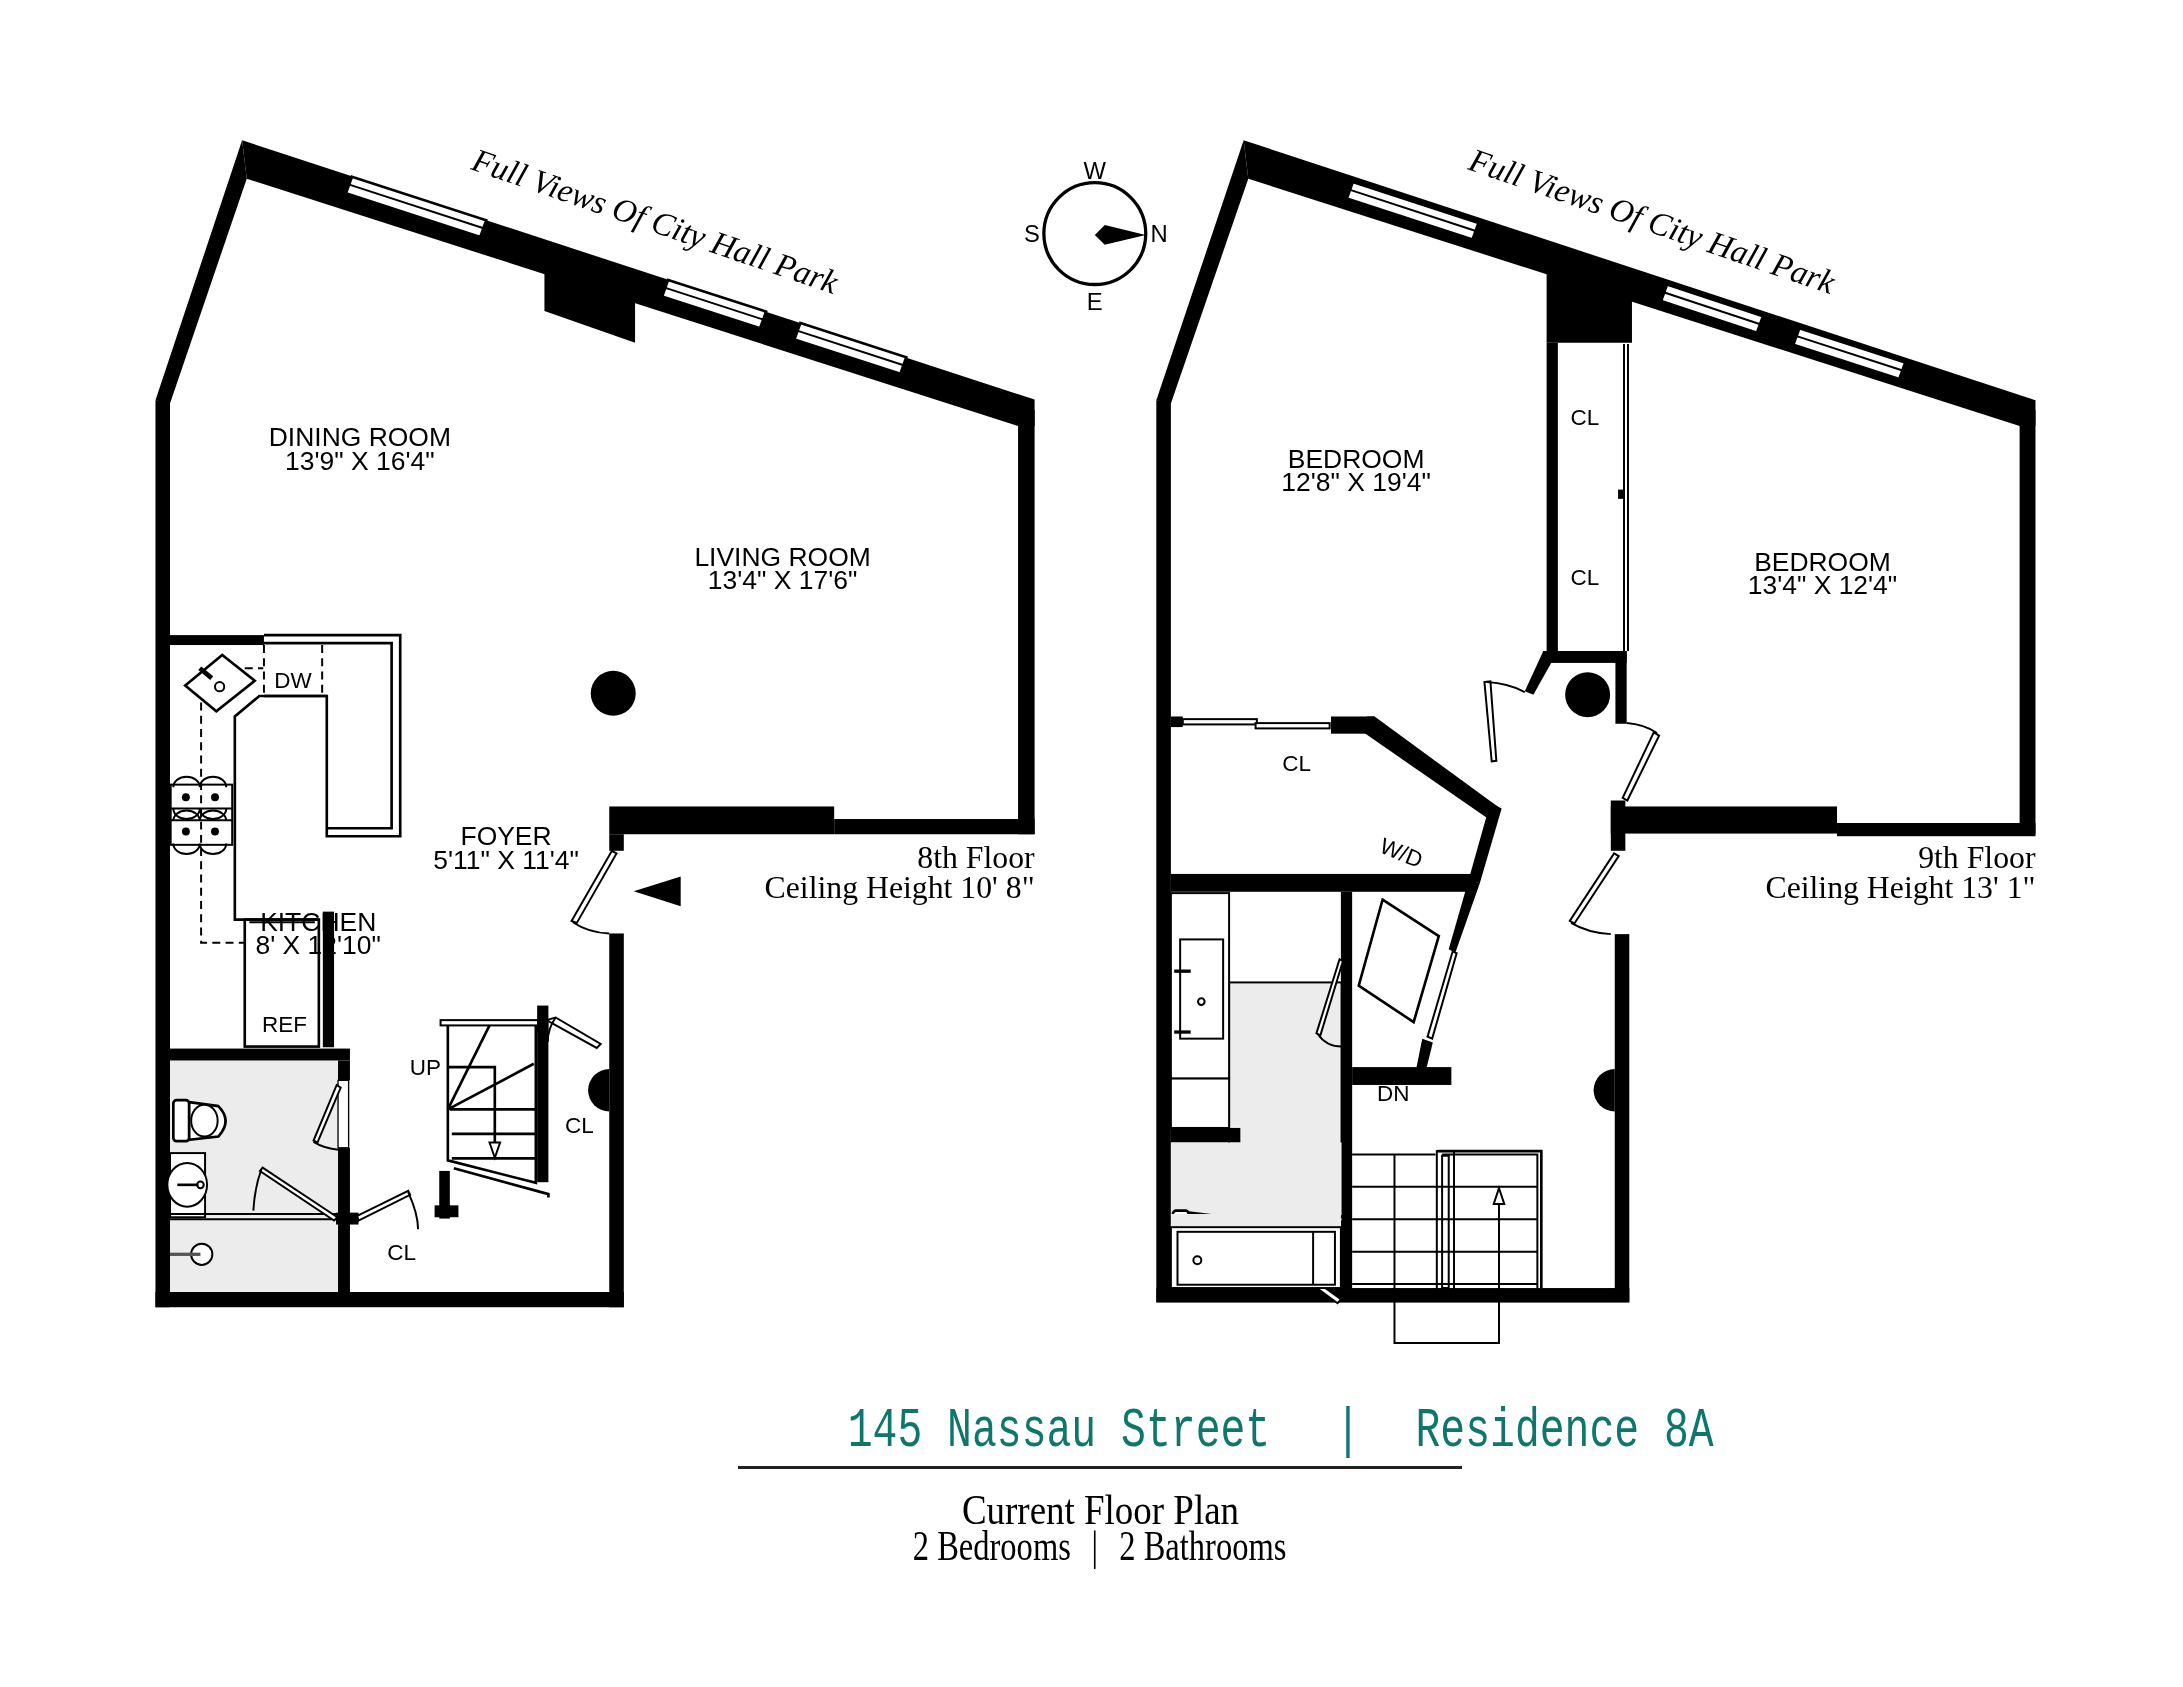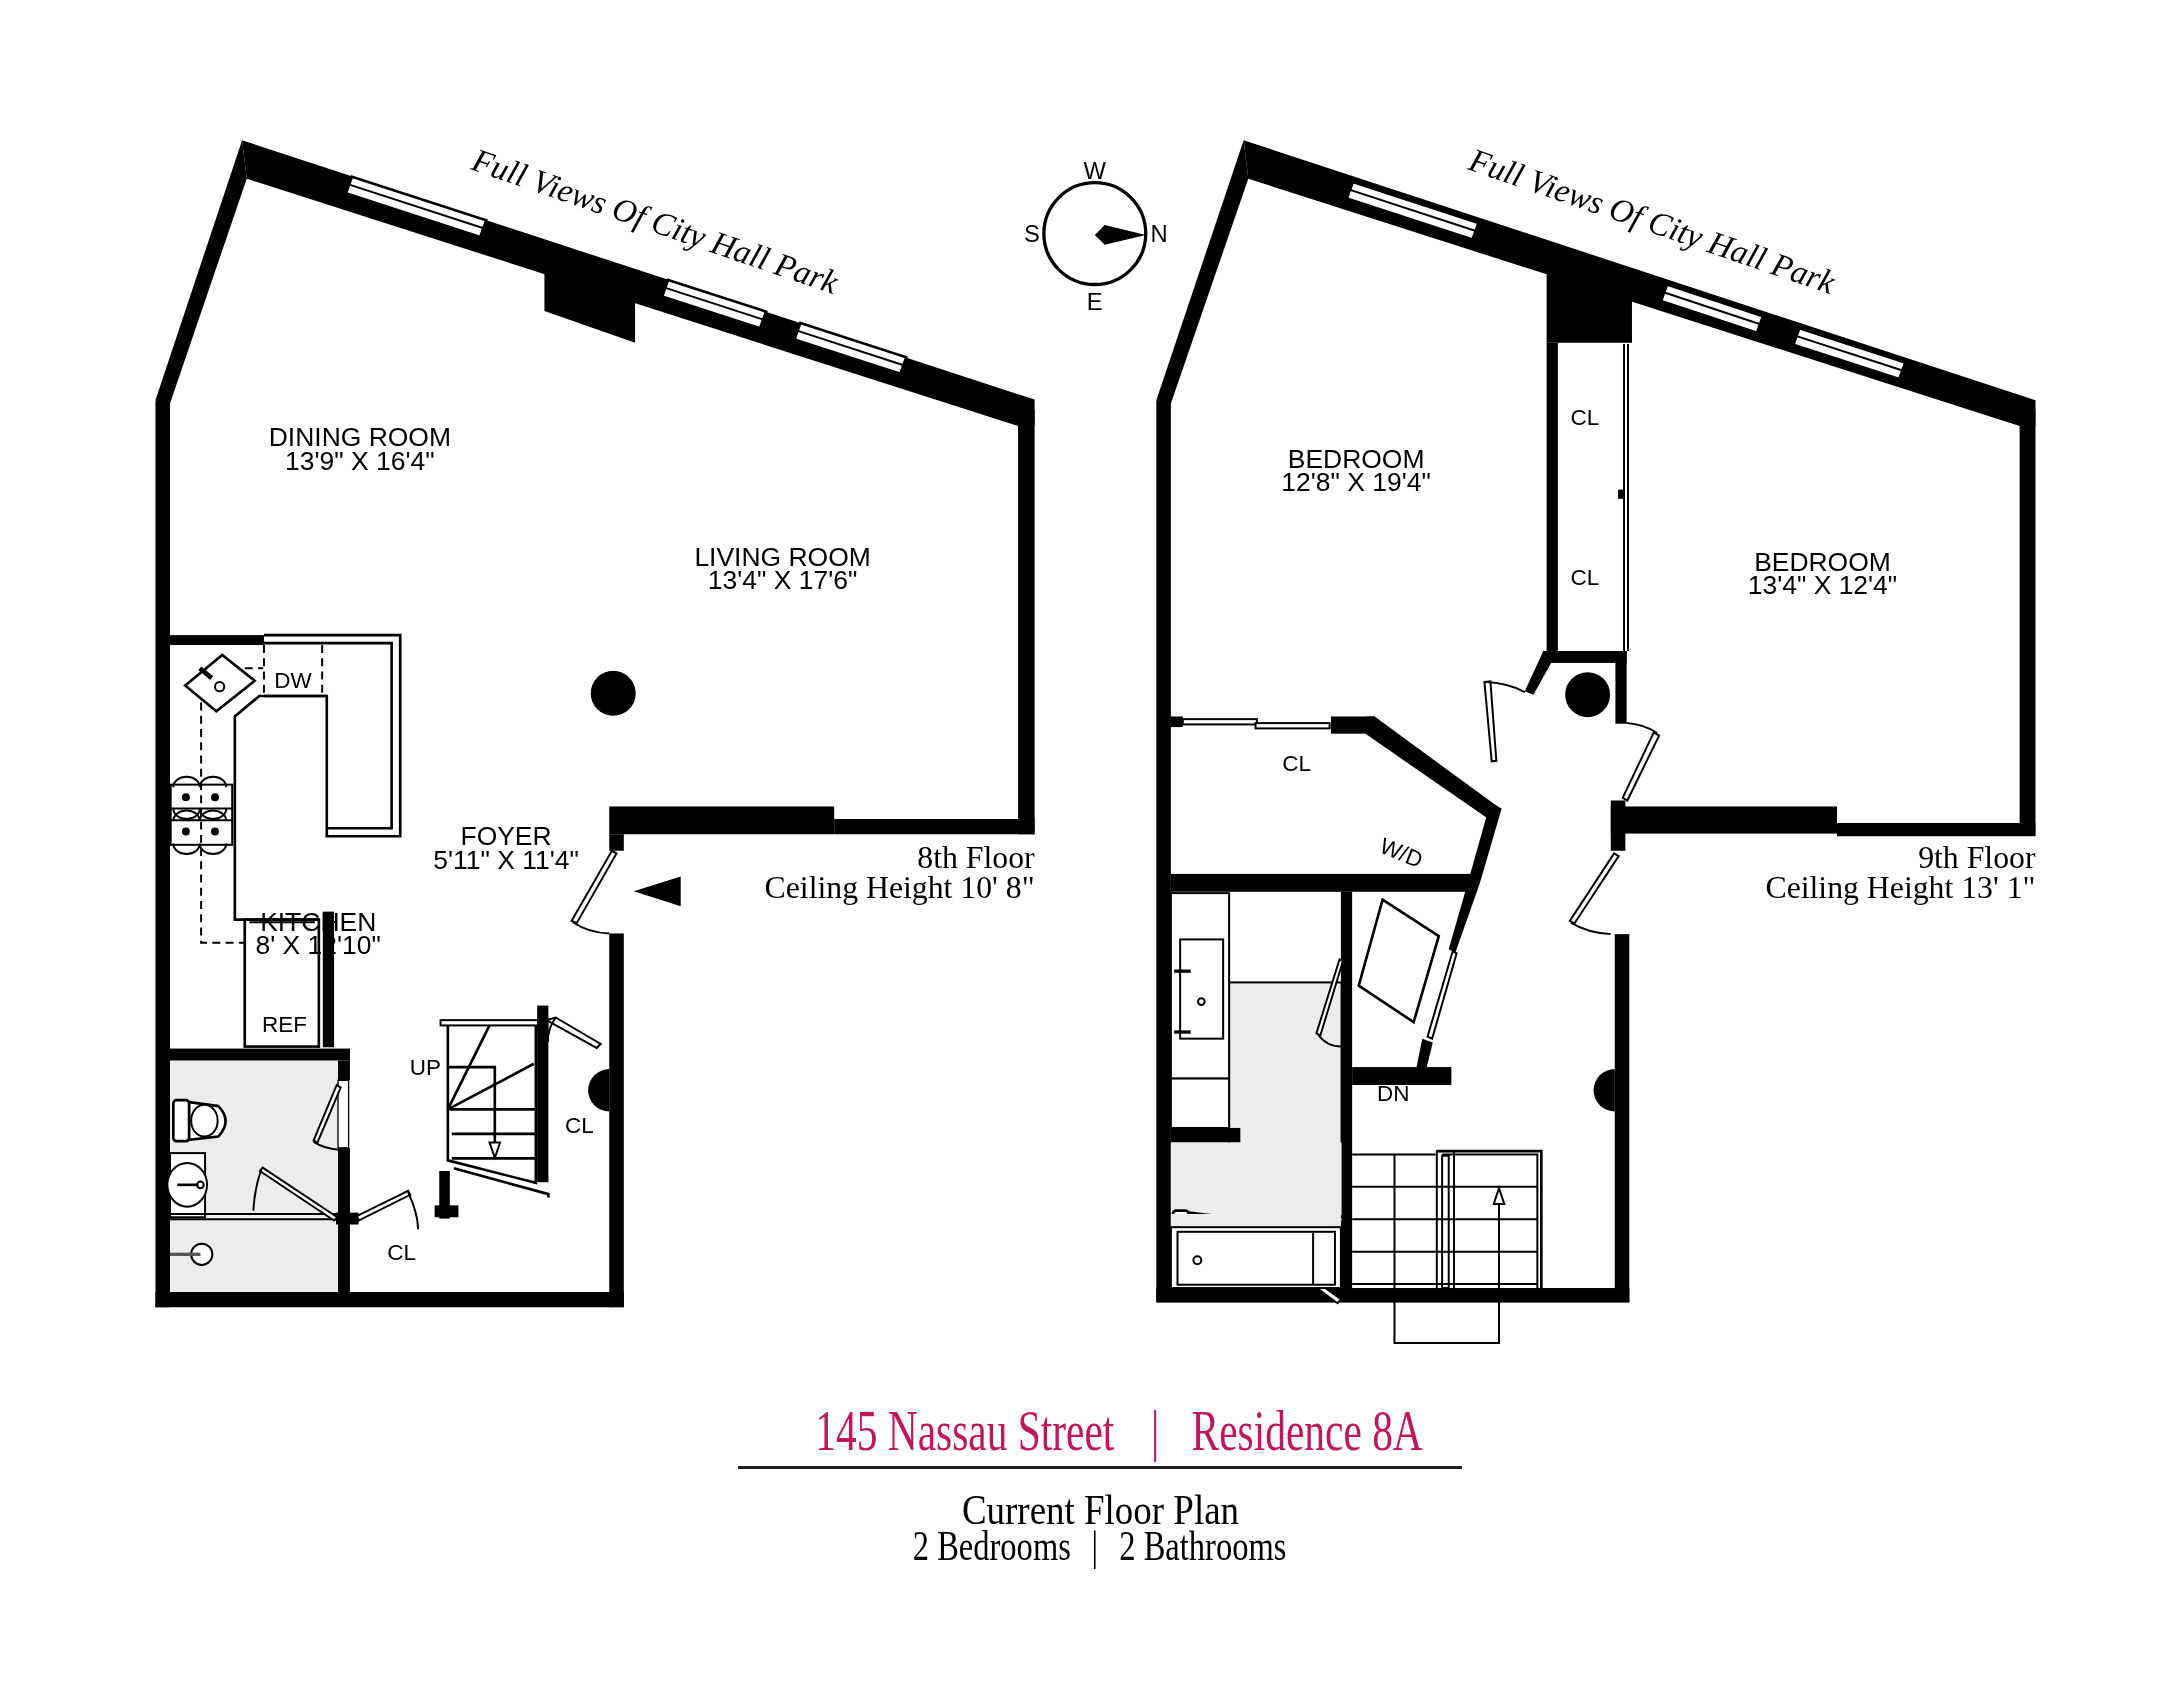--- a/index.html
+++ b/index.html
@@ -9,21 +9,21 @@
   .room{font-size:40px;}
   .dim{font-size:40px;}
   .small{font-size:34px;}
   .serif{font-family:"Liberation Serif",serif;fill:#000;}
   .wall{fill:#000;}
   .thin{fill:none;stroke:#000;stroke-width:4;}
   .thin3{fill:none;stroke:#000;stroke-width:3;}
   .dash{fill:none;stroke:#000;stroke-width:3;stroke-dasharray:12 8;}
   .win{fill:#fff;stroke:#000;stroke-width:4;}
   .gray{fill:#ececec;}
-  .title{position:absolute;left:738px;top:1401px;width:724px;text-align:left;font-family:Liberation Serif, serif;font-size:56px;line-height:60px;color:#be185d;white-space:nowrap;}
+  .title{position:absolute;left:738px;top:1401px;width:724px;text-align:left;font-family:Liberation Mono, monospace;font-size:56px;line-height:60px;color:#0f766e;white-space:nowrap;}
   .title span{display:inline-block;transform:scaleX(0.86);transform-origin:center;}
   .rule{position:absolute;left:738px;top:1466px;width:724px;height:3.3px;background:#222;}
   .sub{position:absolute;left:738px;width:724px;text-align:center;font-family:"Liberation Serif",serif;font-size:42px;line-height:45px;color:#000;white-space:nowrap;}
   .sub span{display:inline-block;transform:scaleX(0.88);transform-origin:center;}
 </style>
 </head>
 <body>
 
 <svg width="2183" height="1687" viewBox="0 0 3300 2550" xmlns="http://www.w3.org/2000/svg">
 

